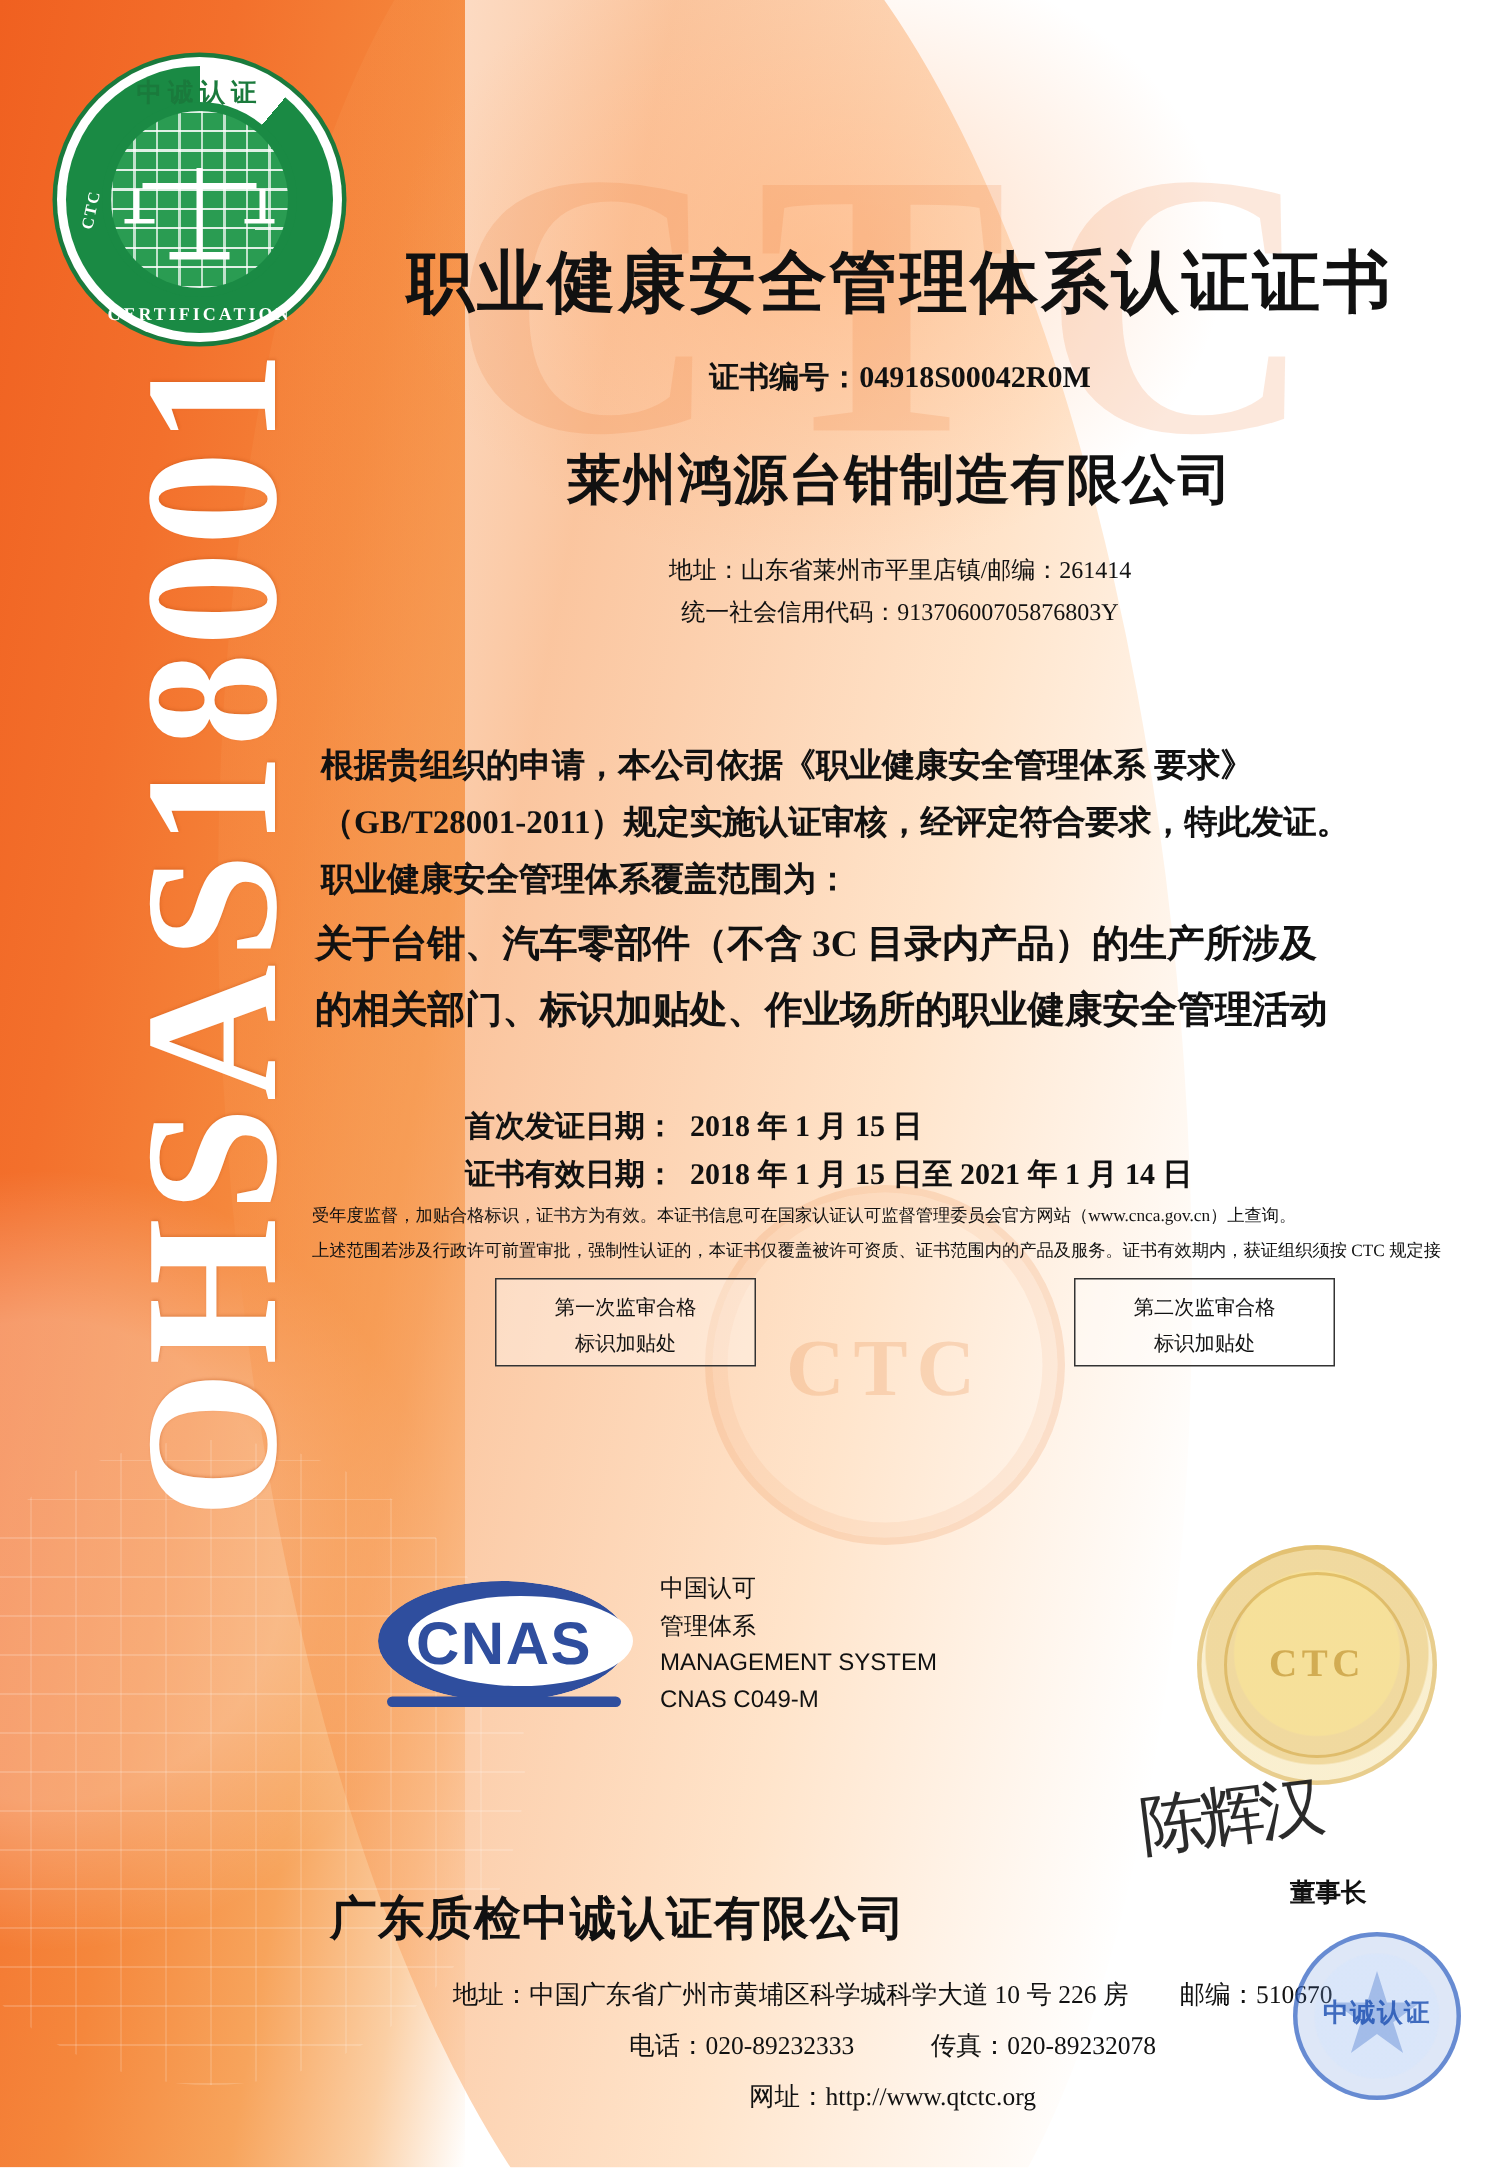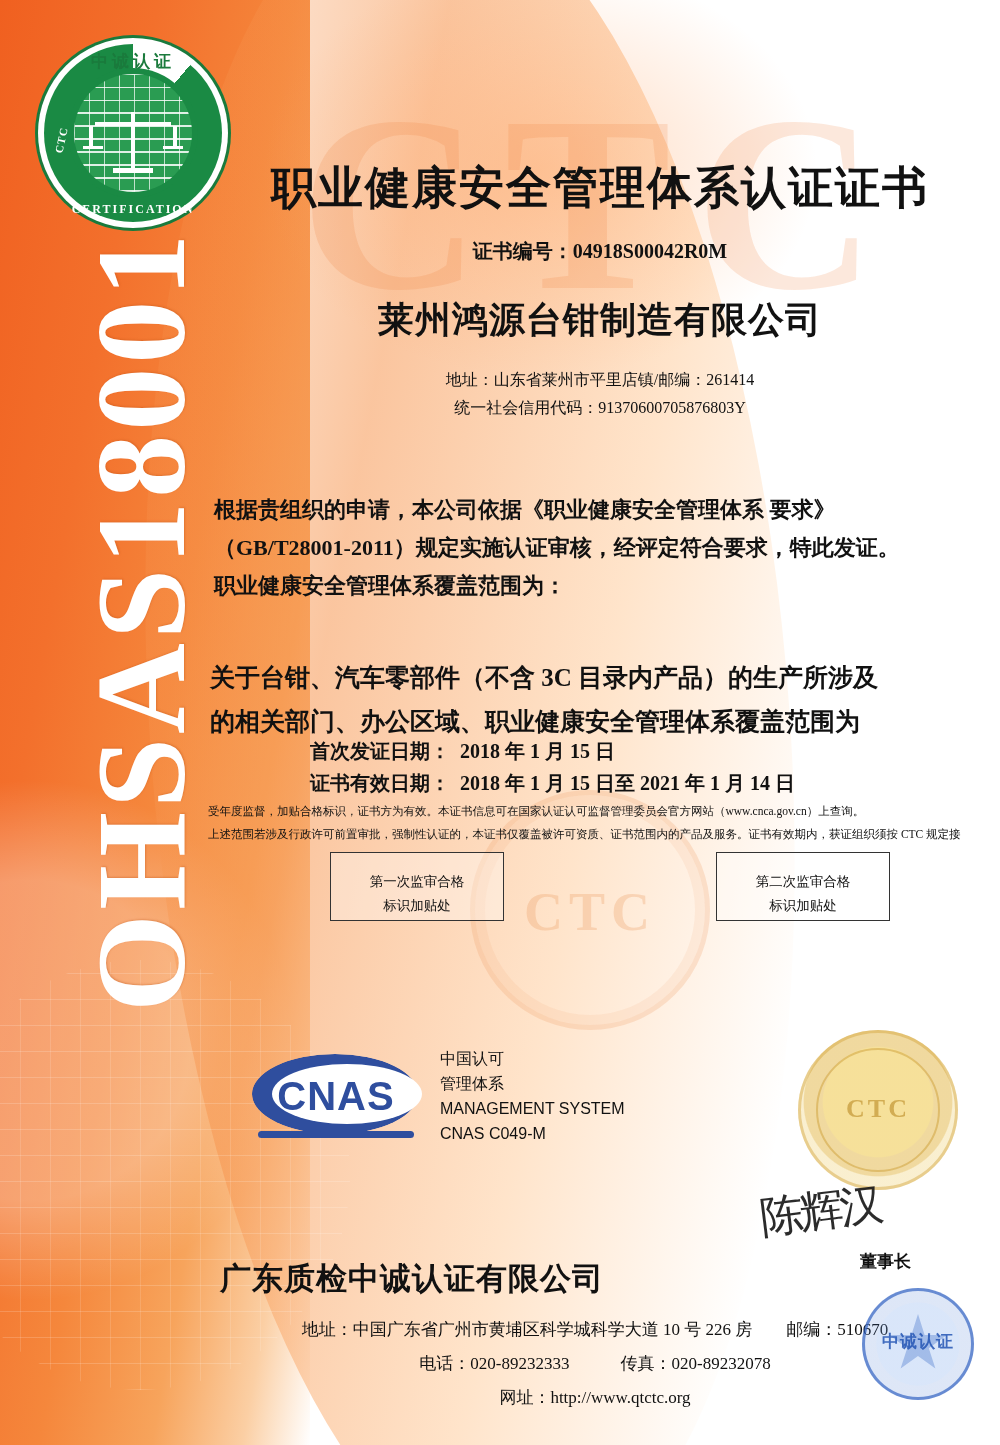--- a/index.html
+++ b/index.html
@@ -231,21 +231,20 @@
   }
   .para .l2 { display:block; }
   .scope {
     position: absolute;
     left: 10px; top: 608px;
     width: 770px;
     font-size: 25px;
     line-height: 44px;
     color: #111;
     font-weight: bold;
-    margin-top: 48px;
   }
   .dates {
     position: absolute;
     left: 110px; top: 735px;
     font-size: 20px;
     line-height: 32px;
     color: #111;
     font-weight: bold;
   }
   .dates .row { display: flex; }
@@ -266,21 +265,21 @@
     display: flex;
     justify-content: space-between;
   }
   .sticker {
     width: 172px;
     height: 50px;
     border: 1px solid #333;
     text-align: center;
     font-size: 13.5px;
     line-height: 24px;
-    padding-top: 17px;
+    padding-top: 7px;
     color: #111;
     background: rgba(255,255,255,0.35);
   }
   
   .cnas {
     position: absolute;
     left: 50px; top: 1040px;
     width: 380px;
     height: 120px;
   }
@@ -479,21 +478,21 @@
     <div class="addr2">统一社会信用代码：91370600705876803Y</div>
 
     <div class="para">
       <span class="l2">根据贵组织的申请，本公司依据《职业健康安全管理体系  要求》</span>
       <span class="l2">（GB/T28001-2011）规定实施认证审核，经评定符合要求，特此发证。</span>
       <span class="l2">职业健康安全管理体系覆盖范围为：</span>
     </div>
 
     <div class="scope">
       <div>关于台钳、汽车零部件（不含 3C 目录内产品）的生产所涉及</div>
-      <div>的相关部门、办公区域、职业健康安全管理体系覆盖范围为</div>
+      <div>的相关部门、标识加贴处、作业场所的职业健康安全管理活动</div>
     </div>
 
     <div class="dates">
       <div class="row">
         <span class="k">首次发证日期：</span>
         <span>2018 年 1 月 15 日</span>
       </div>
       <div class="row">
         <span class="k">证书有效日期：</span>
         <span>2018 年 1 月 15 日至 2021 年 1 月 14 日</span>

